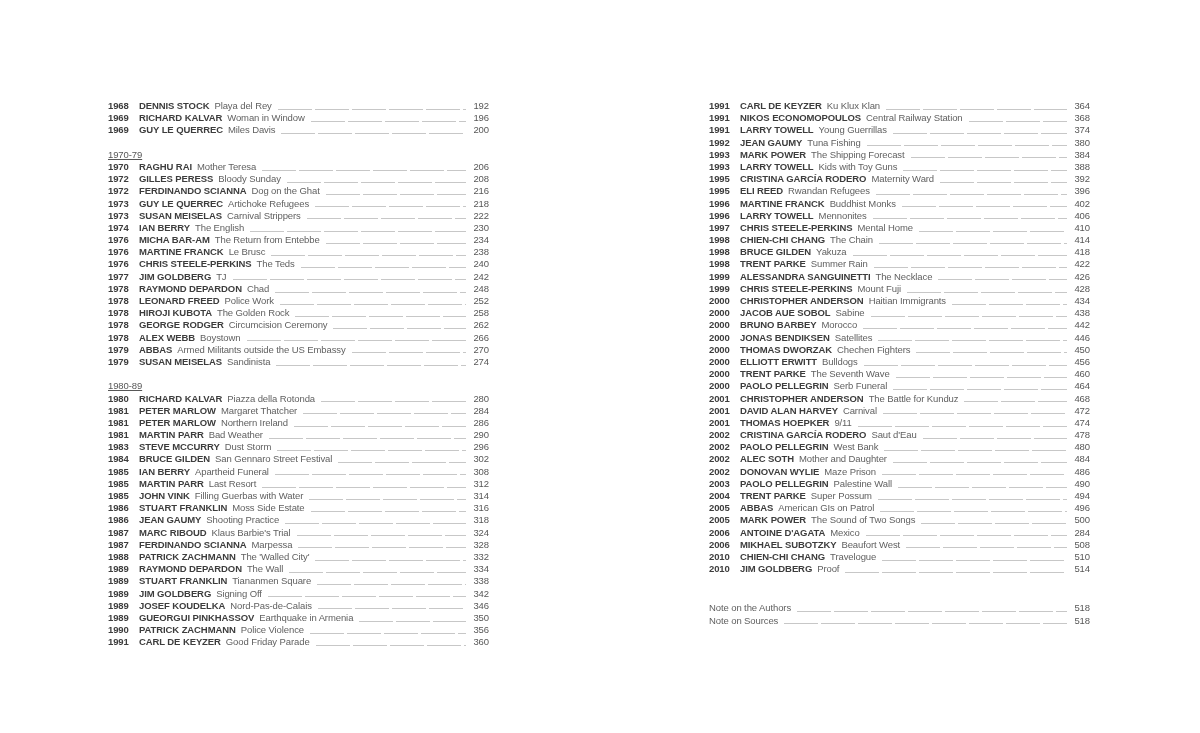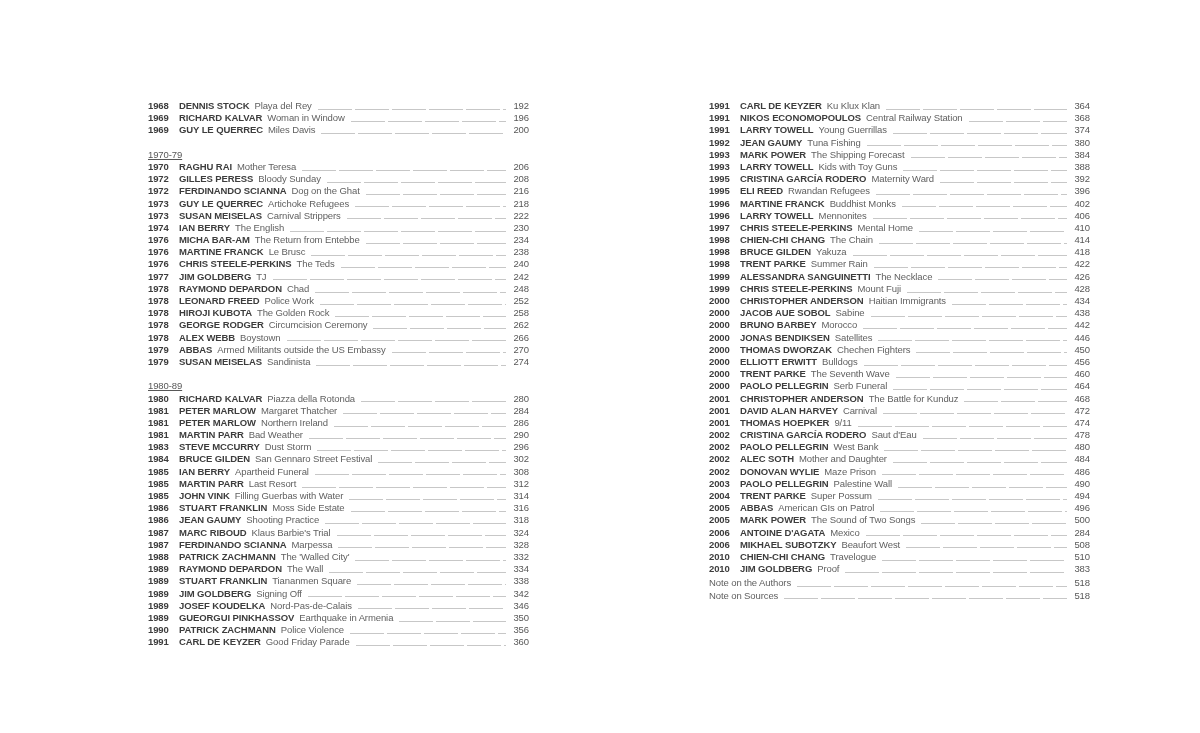--- a/index.html
+++ b/index.html
@@ -13,21 +13,21 @@
     width: 1200px;
     height: 733px;
     background: #ffffff;
     overflow: hidden;
   }
   .col {
     position: absolute;
     top: 100px;
     width: 381px;
   }
-  .col-left  { left: 108px; margin-left: 40px; }
+  .col-left  { left: 108px; }
   .col-right { left: 709px; }
 
   .row {
     display: flex;
     align-items: baseline;
     height: 12.2px;
     font-size: 9.5px;
     line-height: 12.2px;
     letter-spacing: -0.1px;
     white-space: nowrap;
@@ -65,21 +65,21 @@
   .section-header {
     height: 12.2px;
     margin-top: 12.2px;
     font-size: 9.5px;
     line-height: 12.2px;
     color: #575757;
     letter-spacing: -0.1px;
     text-decoration: underline;
   }
   .endmatter {
-    margin-top: 2px;
+    margin-top: 27px;
   }
 </style>
 </head>
 <body>
 
 <div class="spread">
   <div class="col col-left">
       <div class="row">
         <span class="year">1968</span>
         <span class="name">DENNIS STOCK</span>
@@ -635,21 +635,21 @@
         <span class="name">CHIEN-CHI CHANG</span>
         <span class="title">Travelogue</span>
         <span class="leader"></span>
         <span class="pagenum">510</span>
       </div>
       <div class="row">
         <span class="year">2010</span>
         <span class="name">JIM GOLDBERG</span>
         <span class="title">Proof</span>
         <span class="leader"></span>
-        <span class="pagenum">383</span>
+        <span class="pagenum">514</span>
       </div>
       <div class="endmatter">
         <div class="row">
           <span class="label">Note on the Authors</span>
           <span class="leader"></span>
           <span class="pagenum">518</span>
         </div>
         <div class="row">
           <span class="label">Note on Sources</span>
           <span class="leader"></span>

